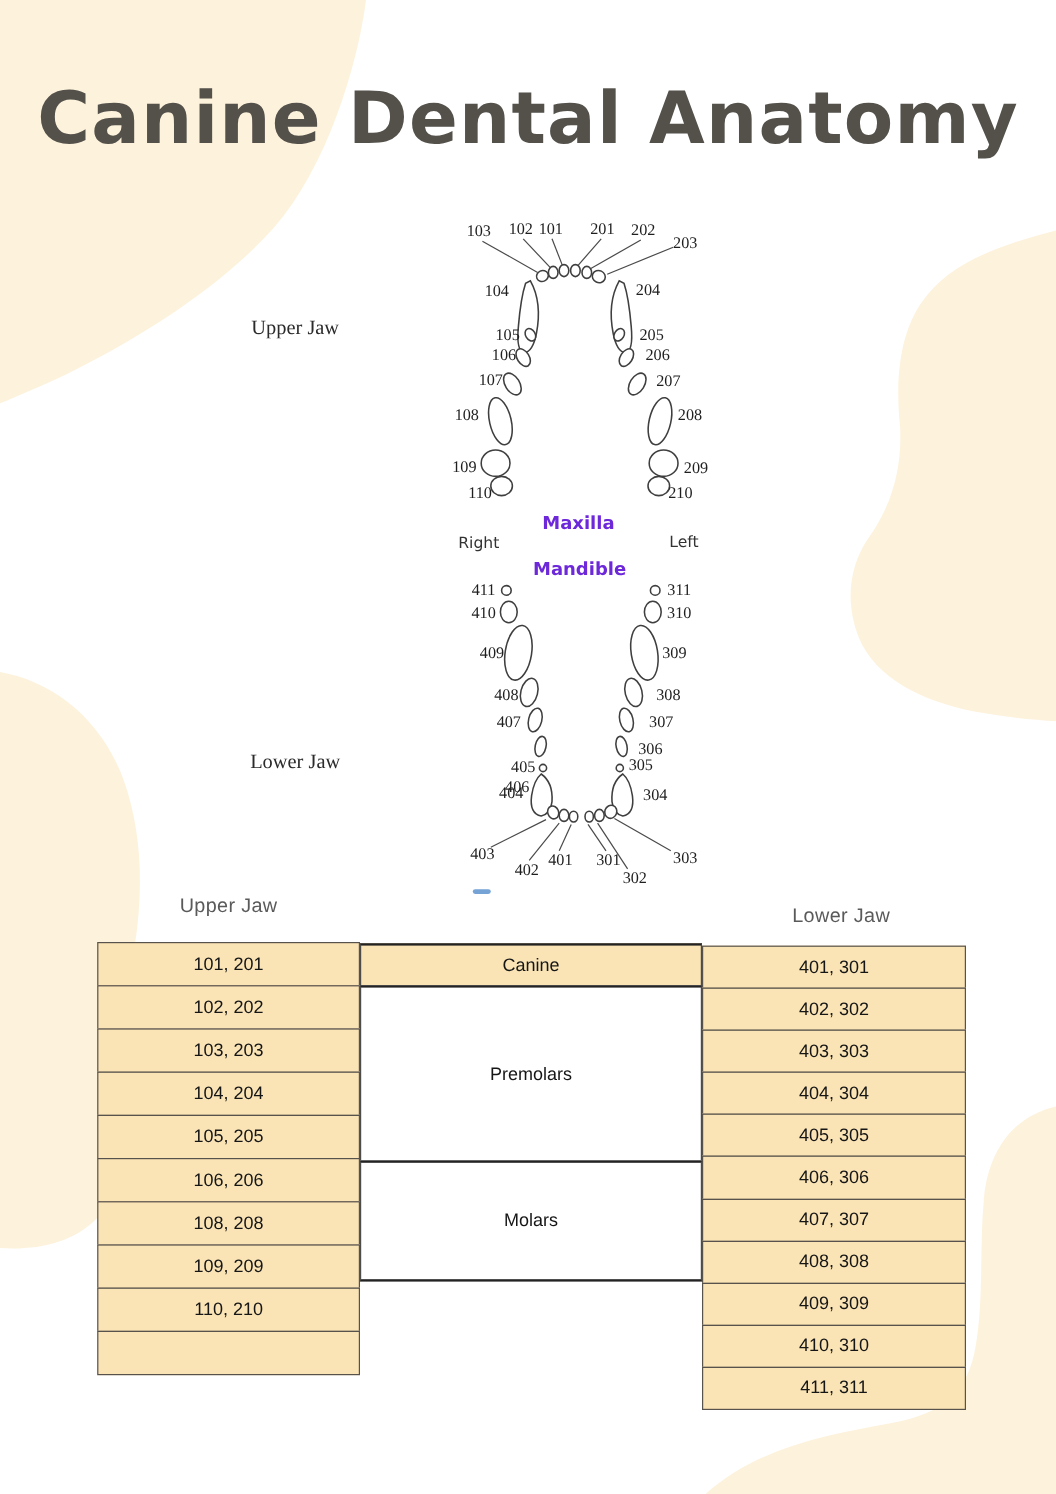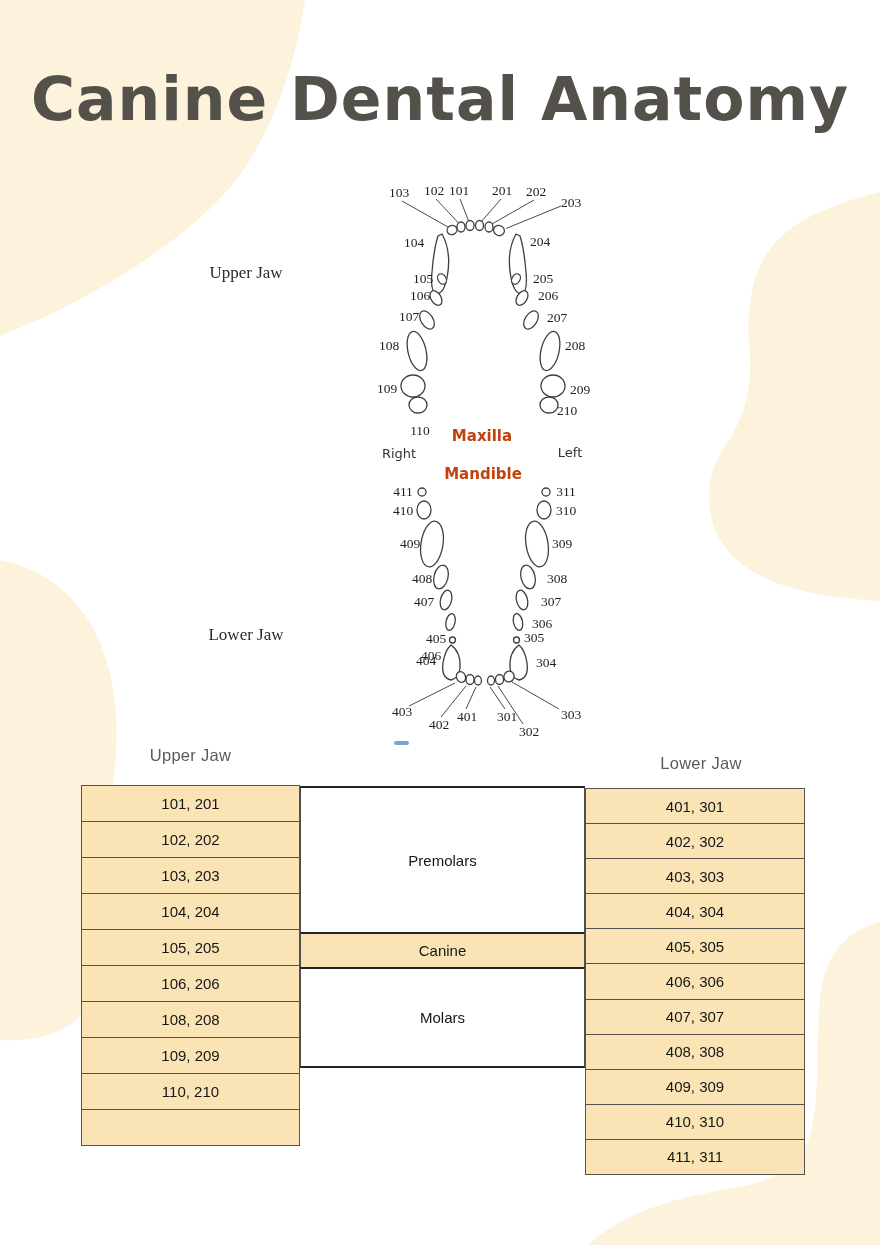--- a/index.html
+++ b/index.html
@@ -19,21 +19,21 @@
   
   #diagram{position:absolute;left:0;top:0;width:880px;height:770px;z-index:1;}
   #teeth-svg{position:absolute;left:0;top:0;}
   .tooth{fill:#ffffff;stroke:#3f3f3f;stroke-width:1.3;}
   .leader{stroke:#4a4a4a;stroke-width:1;}
   .lab{
     position:absolute;transform:translate(-50%,-50%);white-space:nowrap;
     font-family:"Liberation Serif",serif;font-size:13.5px;color:#1f1f1f;
   }
   .lab.jaw{font-size:17px;color:#2b2b2b;}
-  .lab.bone{font-family:"DejaVu Sans",sans-serif;font-weight:bold;font-size:15px;color:#c2410c;}
+  .lab.bone{font-family:"DejaVu Sans",sans-serif;font-weight:bold;font-size:15px;color:#6d28d9;}
   .lab.side{font-family:"DejaVu Sans",sans-serif;font-size:13px;color:#333333;}
   #dash{position:absolute;left:394px;top:741px;width:15px;height:4px;border-radius:2px;
         background:var(--dash,#76a3d6);z-index:1;}
   
   #table{position:absolute;left:0;top:0;width:880px;height:1245px;z-index:3;
          font-size:15px;color:#161616;}
   .tbl-header{position:absolute;font-size:16.5px;color:#5a5a5a;text-align:center;
               letter-spacing:.3px;}
   #upper-header{left:81px;top:746px;width:219px;}
   #lower-header{left:585px;top:754px;width:232px;}
@@ -146,21 +146,21 @@
       <span class="lab num" style="left: 423px; top: 279px;">105</span>
       <span class="lab num" style="left: 543px; top: 279px;">205</span>
       <span class="lab num" style="left: 420px; top: 296px;">106</span>
       <span class="lab num" style="left: 548px; top: 296px;">206</span>
       <span class="lab num" style="left: 409px; top: 317px;">107</span>
       <span class="lab num" style="left: 557px; top: 318px;">207</span>
       <span class="lab num" style="left: 389px; top: 346px;">108</span>
       <span class="lab num" style="left: 575px; top: 346px;">208</span>
       <span class="lab num" style="left: 387px; top: 389px;">109</span>
       <span class="lab num" style="left: 580px; top: 390px;">209</span>
-      <span class="lab num" style="left: 420px; top: 411px; margin-top: 20px;">110</span>
+      <span class="lab num" style="left: 400px; top: 411px;">110</span>
       <span class="lab num" style="left: 567px; top: 411px;">210</span>
       <span class="lab num" style="left: 403px; top: 492px;">411</span>
       <span class="lab num" style="left: 566px; top: 492px;">311</span>
       <span class="lab num" style="left: 403px; top: 511px;">410</span>
       <span class="lab num" style="left: 566px; top: 511px;">310</span>
       <span class="lab num" style="left: 410px; top: 544px;">409</span>
       <span class="lab num" style="left: 562px; top: 544px;">309</span>
       <span class="lab num" style="left: 422px; top: 579px;">408</span>
       <span class="lab num" style="left: 557px; top: 579px;">308</span>
       <span class="lab num" style="left: 424px; top: 602px;">407</span>
@@ -190,22 +190,22 @@
       <div class="cell">103, 203</div>
       <div class="cell">104, 204</div>
       <div class="cell">105, 205</div>
       <div class="cell">106, 206</div>
       <div class="cell">108, 208</div>
       <div class="cell">109, 209</div>
       <div class="cell">110, 210</div>
       <div class="cell"></div>
     </div>
   <div id="mid-col">
+      <div class="mid-cell hl" style="height: 37px;">Canine</div>
       <div class="mid-cell" style="height: 148px;">Premolars</div>
-      <div class="mid-cell hl" style="height: 37px;">Canine</div>
       <div class="mid-cell" style="height: 101px;">Molars</div>
     </div>
   <div id="lower-col">
       <div class="cell">401, 301</div>
       <div class="cell">402, 302</div>
       <div class="cell">403, 303</div>
       <div class="cell">404, 304</div>
       <div class="cell">405, 305</div>
       <div class="cell">406, 306</div>
       <div class="cell">407, 307</div>

